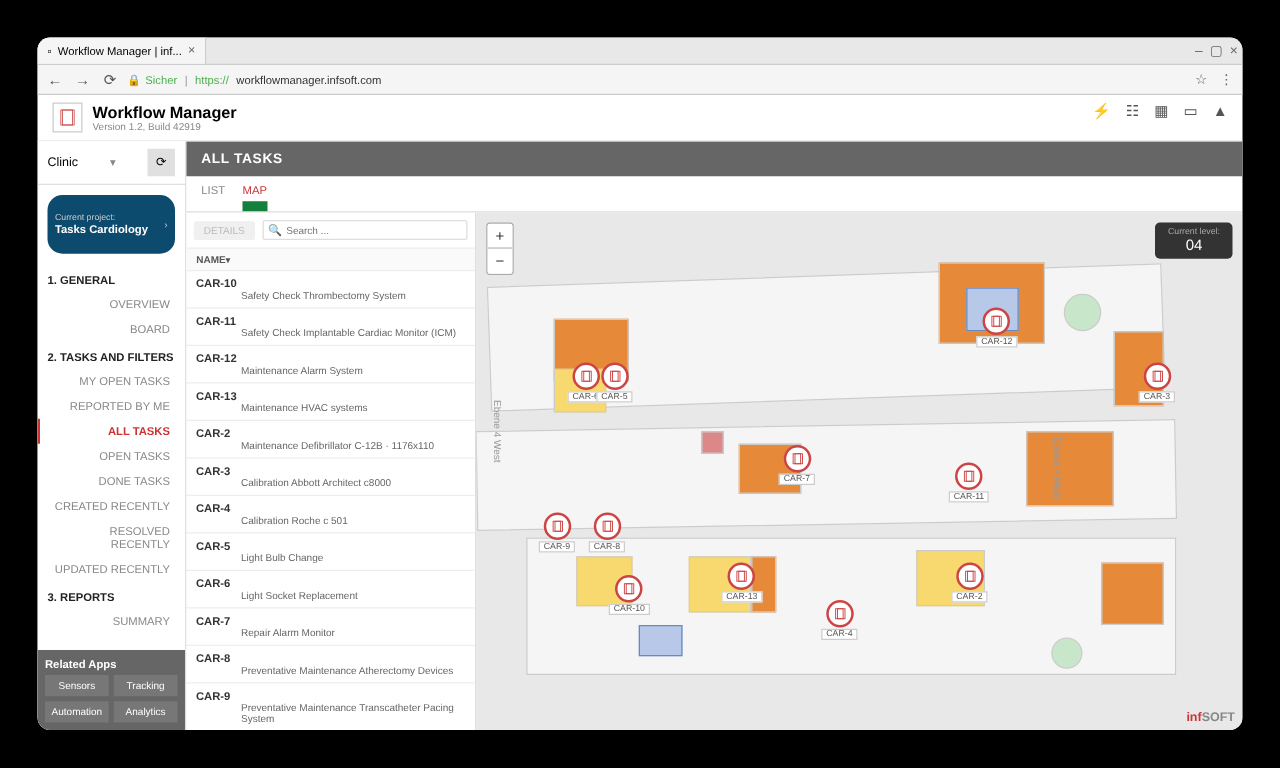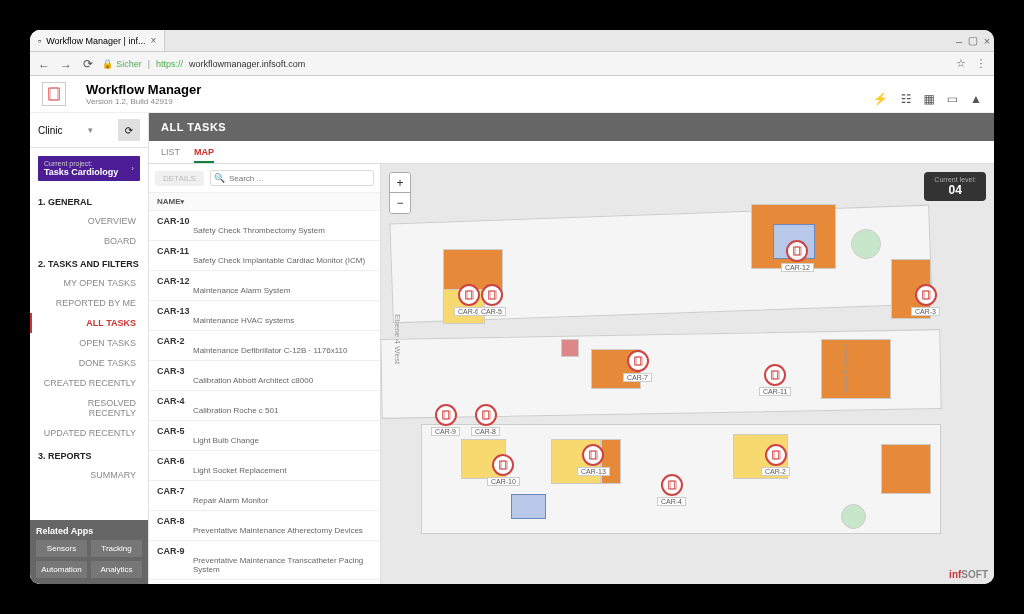--- a/index.html
+++ b/index.html
@@ -11,53 +11,53 @@
 .tab { background: #f5f5f5; height: 100%; display: flex; align-items: center; padding: 0 8px; font-size: 9px; border-right: 1px solid #ccc; gap: 5px; }
 .tab .close { font-size: 10px; color: #666; cursor: pointer; }
 .addr-bar { background: #f5f5f5; height: 24px; display: flex; align-items: center; padding: 0 6px; gap: 6px; border-bottom: 1px solid #ccc; }
 .nav-btn { width: 16px; height: 16px; display: flex; align-items: center; justify-content: center; color: #555; font-size: 12px; cursor: pointer; }
 .secure { color: #4CAF50; font-size: 9px; display: flex; align-items: center; gap: 3px; }
 .url { font-size: 9px; color: #333; }
 .spacer { flex: 1; }
 .chrome-icon { width: 14px; height: 14px; color: #666; display: flex; align-items: center; justify-content: center; font-size: 11px; }
 
 
-.app-header { display: flex; align-items: flex-end; padding: 6px 12px; border-bottom: 1px solid #eee; gap: 20px; }
+.app-header { display: flex; align-items: flex-start; padding: 6px 12px; border-bottom: 1px solid #eee; gap: 8px; }
 .app-logo { width: 24px; height: 24px; border: 1px solid #ccc; background: #fff; display: flex; align-items: center; justify-content: center; }
 .app-logo svg { width: 16px; height: 16px; stroke: #c44; fill: none; }
 .app-title { font-size: 13px; font-weight: bold; }
 .app-version { font-size: 8px; color: #888; }
 .header-icons { display: flex; gap: 12px; }
 .header-icons span { color: #555; font-size: 12px; cursor: pointer; }
 
 
 .main { display: flex; flex: 1; overflow: hidden; }
 
 
 .sidebar { width: 119px; background: #fff; border-right: 1px solid #e0e0e0; display: flex; flex-direction: column; font-size: 9px; }
 .clinic-bar { display: flex; align-items: center; justify-content: space-between; padding: 6px 8px; border-bottom: 1px solid #e0e0e0; font-size: 10px; }
 .clinic-bar .arrow { color: #888; font-size: 9px; }
 .clinic-bar .refresh { width: 22px; height: 22px; background: #e0e0e0; display: flex; align-items: center; justify-content: center; cursor: pointer; }
-.project-badge { margin: 8px; background: #4c1d95; color: #fff; border-radius: 1px; padding: 4px 6px; font-size: 8px; display:flex; justify-content:space-between; align-items:center;}
+.project-badge { margin: 8px; background: #0c4a6e; color: #fff; border-radius: 12px; padding: 15px 6px; font-size: 8px; display:flex; justify-content:space-between; align-items:center;}
 .project-badge .pl { font-size: 7px; color: #ccc; display: block; }
 .project-badge .pn { font-weight: bold; font-size: 9px; }
 .nav-section-h { font-weight: bold; font-size: 9px; padding: 8px 8px 4px; color: #222; }
 .nav-item { padding: 5px 12px; color: #888; cursor: pointer; text-align: right; }
 .nav-item.active { color: #c33; font-weight: bold; border-left: 2px solid #c33; padding-left: 10px;}
 .related { margin-top: auto; background: #666; color: #fff; padding: 6px; }
 .related h4 { font-size: 9px; font-weight: bold; margin-bottom: 4px; }
 .related-grid { display: grid; grid-template-columns: 1fr 1fr; gap: 4px; }
 .related-grid button { background: #777; color: #fff; border: none; font-size: 8px; padding: 4px 2px; cursor: pointer; }
 
 
 .content { flex: 1; display: flex; flex-direction: column; overflow: hidden; }
 .page-h { background: #666; color: #fff; padding: 8px 12px; font-size: 11px; font-weight: bold; letter-spacing: 0.5px; }
 .view-tabs { display: flex; gap: 14px; padding: 6px 12px 0; border-bottom: 1px solid #ddd; font-size: 9px; }
 .view-tab { color: #888; padding-bottom: 4px; cursor: pointer; }
-.view-tab.active { color: #c33; border-bottom: 2px solid #15803d; font-weight: bold; }
+.view-tab.active { color: #c33; border-bottom: 8px solid #15803d; font-weight: normal; }
 
 .work { display: flex; flex: 1; overflow: hidden; justify-content: space-between; }
 
 
 .list-panel { width: 232px; border-right: 1px solid #ddd; display: flex; flex-direction: column; overflow: hidden; }
 .list-toolbar { display: flex; gap: 6px; padding: 6px; align-items: center; }
 .list-toolbar .details-btn { background:#f0f0f0; color:#bbb; font-size:8px; padding:3px 8px; border:none; border-radius:2px;}
 .search { flex:1; border:1px solid #ddd; border-radius:2px; padding:2px 4px; display:flex; align-items:center; gap:3px; }
 .search input { border:none; outline:none; font-size:8px; width:100%; }
 .name-col { padding: 4px 8px; font-size: 8px; font-weight: bold; color: #555; border-top:1px solid #eee; border-bottom:1px solid #eee; background:#fafafa;}
@@ -66,21 +66,21 @@
 .task-item .tid { font-weight: bold; font-size: 9px; color: #333; }
 .task-item .tdesc { font-size: 8px; color: #666; margin-left: 36px; }
 
 
 .map { flex: 1; background: #e8e8e8; position: relative; overflow: hidden; }
 .map-ctrl { position: absolute; top: 8px; left: 8px; display: flex; flex-direction: column; background:#fff; border:1px solid #aaa; border-radius:3px; overflow:hidden; z-index:20;}
 .map-ctrl button { width:20px; height:20px; border:none; background:#fff; cursor:pointer; font-size:12px; color:#333; }
 .map-ctrl button:first-child{border-bottom:1px solid #aaa;}
 .level-badge { position: absolute; top: 8px; right: 8px; background: #333; color:#fff; border-radius:4px; padding:4px 10px; text-align:center; z-index:20;}
 .level-badge .ll{font-size:7px; color:#aaa;}
-.level-badge .lv{font-size:12px; font-weight:bold;}
+.level-badge .lv{font-size:12px; font-weight:normal;}
 .brand { position: absolute; bottom: 4px; right: 6px; font-size: 10px; font-weight:bold; z-index:20;}
 .brand .r{color:#c33;} .brand .g{color:#888;}
 .room { position:absolute; background:#f5f5f5; border:1px solid #ccc; }
 .room.o{background:#e68a3a;} .room.y{background:#f7d970;} .room.b{background:#b8c8e8; border-color:#6a8abf;} .room.r{background:#d88;} .room.g{background:#c8e6c9; border-radius:50%;}
 .marker { position:absolute; display:flex; flex-direction:column; align-items:center; z-index:10; font-size:7px;}
 .marker .pin{ width:22px; height:22px; background:#fff; border:2px solid #c44; border-radius:50%; display:flex; align-items:center; justify-content:center; margin-bottom:1px;}
 .marker .pin svg{width:12px;height:12px;stroke:#c44; fill:none; stroke-width:1.5;}
 .marker .ml{ background:#fff; border:1px solid #ccc; padding:0 3px; font-size:7px; color:#555;}
 .street-v{position:absolute; font-size:8px; color:#999; writing-mode:vertical-rl;}
 </style>

